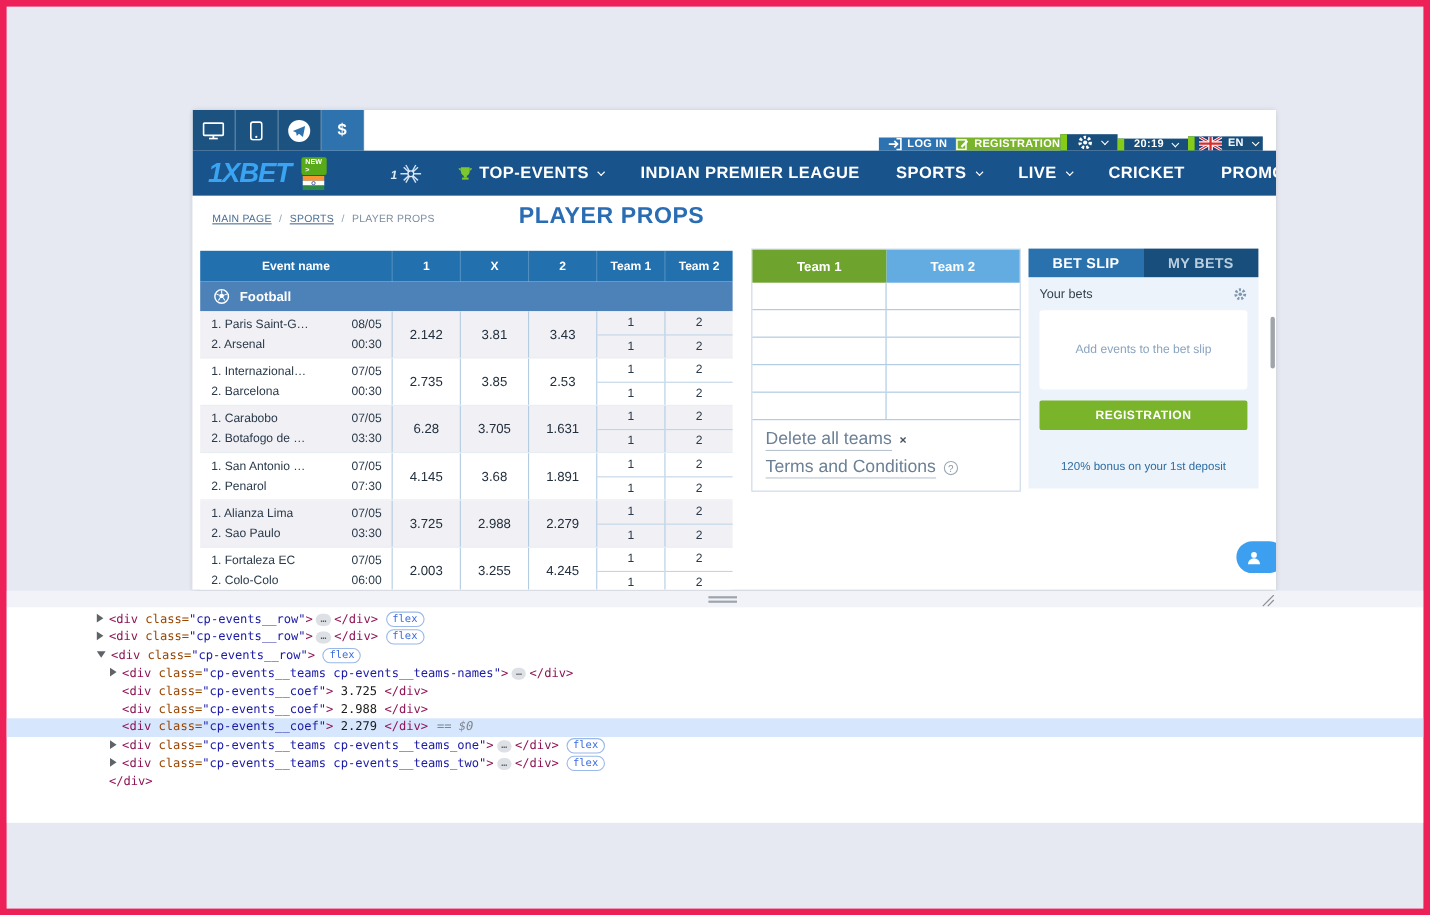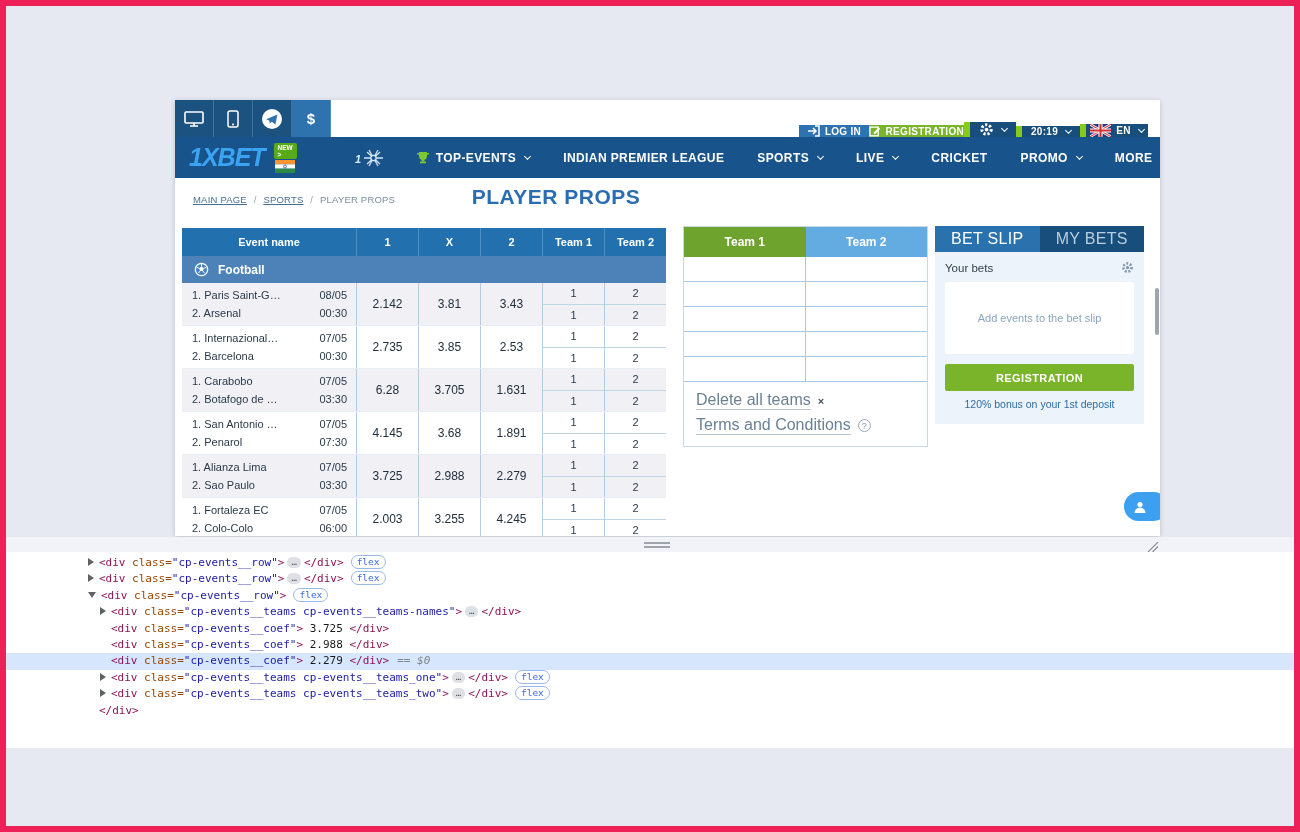--- a/index.html
+++ b/index.html
@@ -29,21 +29,21 @@
            transform:rotate(45deg); margin:-3px 0 0 3px; display:inline-block; }
 
   
   .mainnav { position:absolute; top:37px; left:0; right:0; height:41px; background:#19538c;
              display:flex; align-items:center; color:#fff; }
   .logo { font-size:25px; font-weight:bold; font-style:italic; color:#3aa4f2; margin-left:14px;
           letter-spacing:-1px; cursor:pointer; }
   .flagstack { margin-left:9px; display:flex; flex-direction:column; align-items:center; gap:1px; cursor:pointer; }
   .newbadge { background:#59aa19; color:#fff; font-size:6.5px; font-weight:bold; padding:1px 4px; border-radius:2px; }
   .games-ic { margin-left:58px; cursor:pointer; display:flex; }
-  .mn-item { display:flex; align-items:center; gap:6px; font-size:12px; font-weight:bold; letter-spacing:.4px;
+  .mn-item { display:flex; align-items:center; gap:6px; font-size:15px; font-weight:bold; letter-spacing:.4px;
              margin-left:33px; cursor:pointer; white-space:nowrap;text-align:right; }
 
   
   .content { position:absolute; top:78px; left:0; right:0; bottom:0; background:#fff; }
   .breadcrumb { position:absolute; left:18px; top:16px; font-size:9.5px; color:#55718e; letter-spacing:.2px; }
   .bc-link { color:#4a6d93; text-decoration:underline; cursor:pointer; }
   .bc-sep { margin:0 4px; color:#8fa3b8; }
   .bc-current { color:#7c8da0; }
   .title { position:absolute; left:0; top:7px; width:762px; text-align:center; font-size:21px; font-weight:800;
            color:#2a6db2; letter-spacing:.5px; }
@@ -79,31 +79,31 @@
   .pk-linkrow { margin-top:6px; display:flex; align-items:center; }
   .pk-linkrow:first-child { margin-top:0; }
   .pk-link { font-size:16px; color:#6b8095; border-bottom:1px solid #b9c4cf; cursor:pointer; }
   .pk-x { color:#44535f; font-weight:bold; margin-left:7px; font-size:11px; cursor:pointer; }
   .pk-q { display:inline-flex; width:13px; height:13px; border:1px solid #9aa8b5; border-radius:50%;
           align-items:center; justify-content:center; font-size:9px; color:#8a98a5; margin-left:7px; cursor:pointer; }
 
   
   .betslip { position:absolute; left:760px; top:48px; width:209px; }
   .bs-tabs { display:flex; height:26px; }
-  .bs-tab { flex:1; font-size:16px; font-weight:normal; display:flex; align-items:center; justify-content:center;
+  .bs-tab { flex:1; font-size:13px; font-weight:bold; display:flex; align-items:center; justify-content:center;
             letter-spacing:.3px; cursor:pointer; }
   .bs-tab.active { background:#2a72ad; color:#fff; }
   .bs-tab.idle { background:#174e7c; color:#b9cede; }
   .bs-body { background:#ecf3fa; padding:9px 10px 14px; }
   .bs-yourbets { display:flex; justify-content:space-between; align-items:center; font-size:11.5px; color:#33404d; }
   .bs-empty { background:#fff; border-radius:3px; height:72px; margin-top:8px; display:flex; align-items:center;
               justify-content:center; font-size:11px; color:#8aa4c0; }
   .bs-reg { height:27px; background:#79b42a; color:#fff; font-weight:bold; font-size:11px; display:flex;
             align-items:center; justify-content:center; margin-top:10px; border-radius:2px; cursor:pointer; letter-spacing:.4px; }
-  .bs-bonus { margin-top:7px; text-align:center; font-size:10.5px; color:#2d6da3; }
+  .bs-bonus { margin-top:27px; text-align:center; font-size:10.5px; color:#2d6da3; }
 
   .chat { position:absolute; left:949px; top:314px; width:44px; height:29px; background:#3d9ff0; border-radius:15px;
           display:flex; align-items:center; padding-left:9px; cursor:pointer; }
   .sb-thumb { position:absolute; right:1px; top:188px; width:4px; height:47px; background:#a0a4ab; border-radius:2px; cursor:pointer; }
 
   
   .divider { position:absolute; left:0; right:0; top:531px; height:15px; background:#f2f3f8; }
   .drag { position:absolute; left:50%; top:5px; width:26px; margin-left:-6px; cursor:row-resize; }
   .drag div { height:2px; background:#9fa3ac; margin-bottom:2px; }
   .resize { position:absolute; left:1140px; top:2px; cursor:nwse-resize; }

